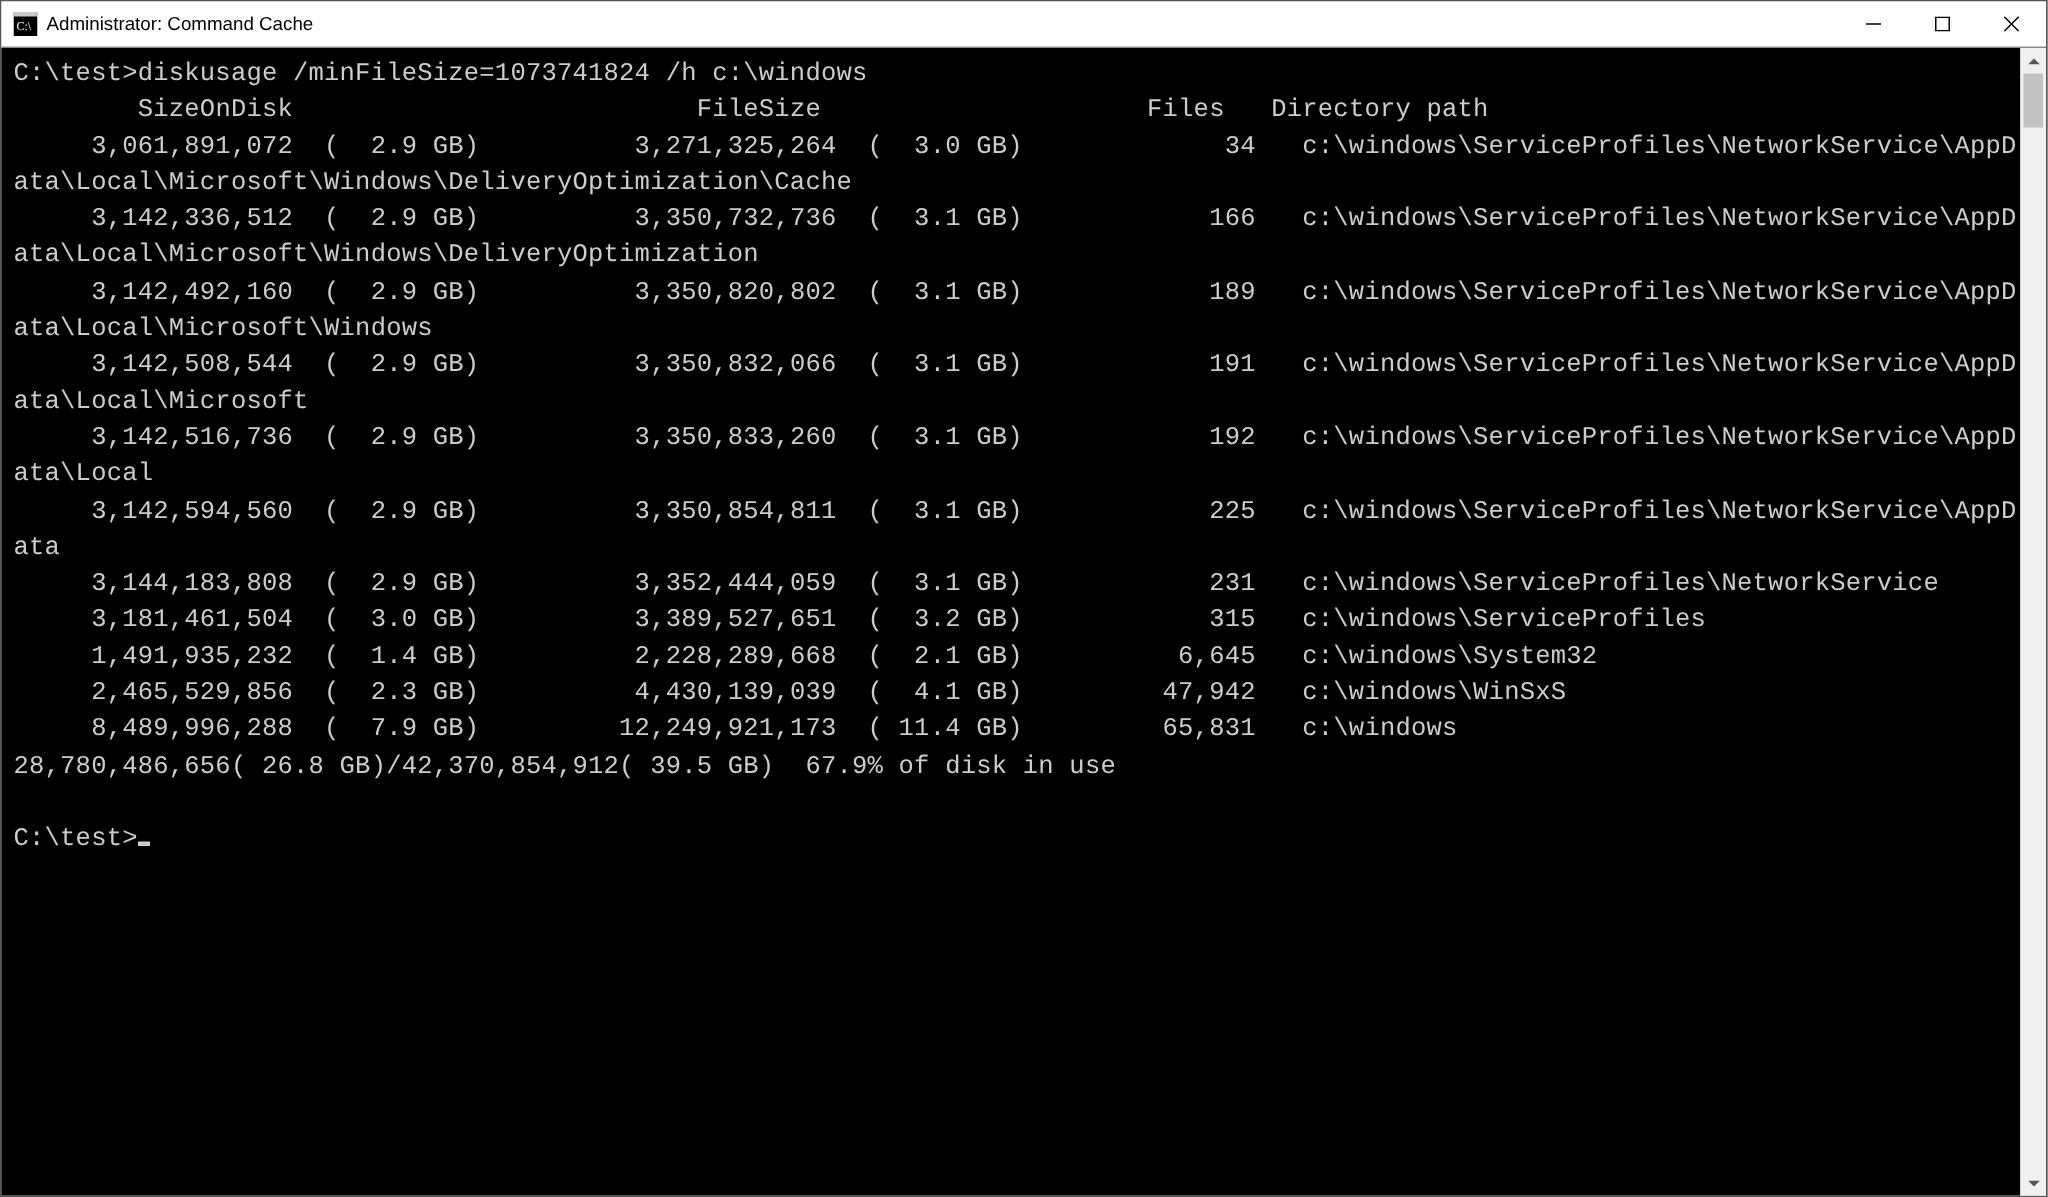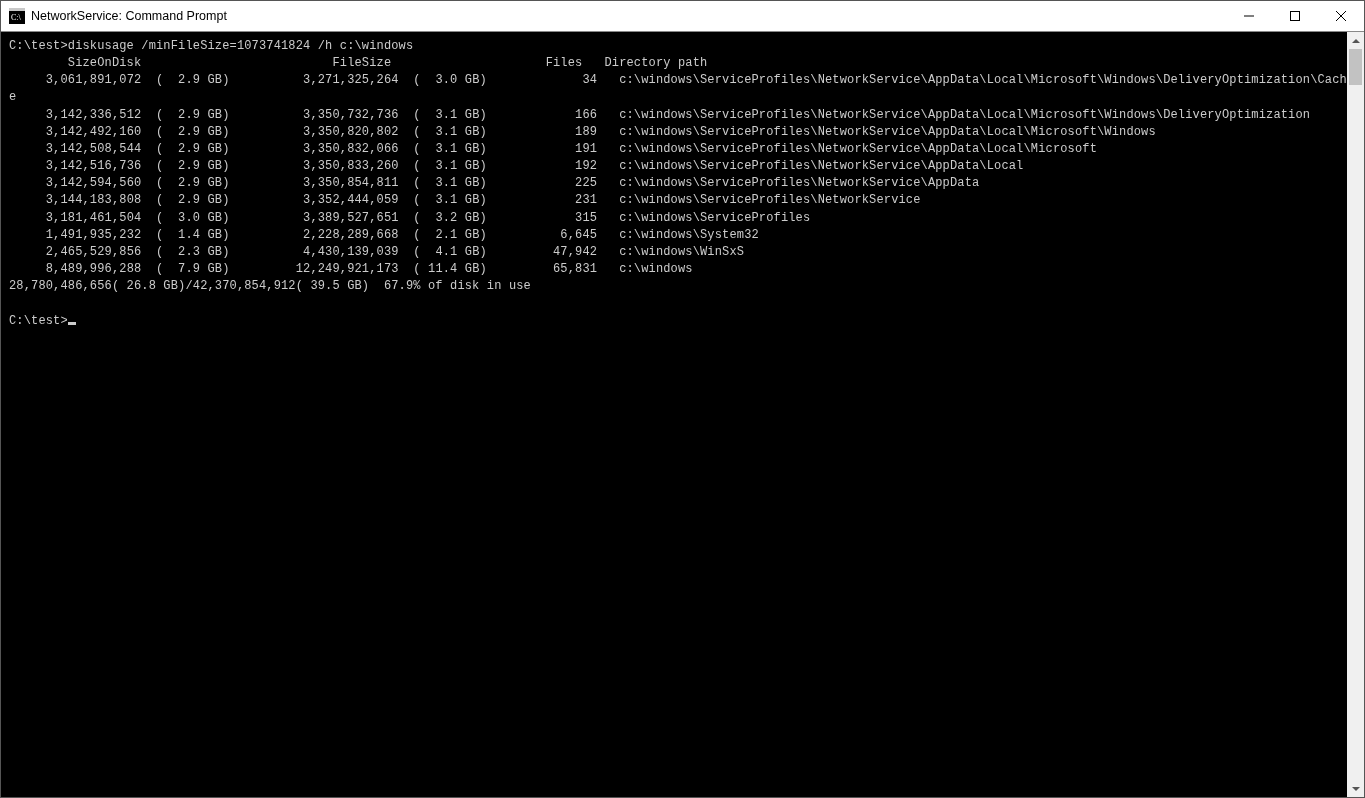--- a/index.html
+++ b/index.html
@@ -3,41 +3,41 @@
 <meta charset="utf-8">
 <style>
 html,body{margin:0;padding:0;height:100%;font-family:"Segoe UI",Arial,sans-serif;background:#fff;overflow:hidden}
 .window{width:1365px;height:798px;background:#fff;display:flex;flex-direction:column;border:1px solid #555;box-sizing:border-box}
 .titlebar{height:30px;background:#fff;display:flex;align-items:center;border-bottom:1px solid #888;flex:0 0 auto}
 .titlebar-icon{width:16px;height:16px;margin:0 6px 0 8px;display:flex;align-items:center;justify-content:center}
 .titlebar-title{font-size:12.5px;color:#000;flex:1;white-space:nowrap}
 .win-controls{display:flex;height:100%}
 .win-btn{width:46px;height:100%;display:flex;align-items:center;justify-content:center;color:#000;font-size:10px}
 .client{flex:1;display:flex;min-height:0}
-.terminal{flex:1;background:#000;color:#ccc;font-family:Consolas,"Courier New",monospace;font-size:12px;line-height:1.43;padding:6px 0 6px 8px;white-space:pre-wrap;word-break:break-all;overflow:hidden;letter-spacing:0.15px}
+.terminal{flex:1;background:#000;color:#ccc;font-family:Consolas,"Courier New",monospace;font-size:17px;line-height:1.43;padding:6px 0 6px 8px;white-space:pre-wrap;word-break:break-all;overflow:hidden;letter-spacing:0.15px}
 .scrollbar{width:17px;background:#f0f0f0;display:flex;flex-direction:column}
 .sb-btn{height:17px;display:flex;align-items:center;justify-content:center;color:#555;font-size:8px;background:#f0f0f0}
 .sb-track{flex:1;background:#f0f0f0;position:relative}
 .sb-thumb{position:absolute;left:2px;right:2px;top:0;height:36px;background:#c2c2c2}
 .prompt-line{display:inline}
 .cursor{display:inline-block;width:8px;height:3px;background:#ccc;vertical-align:-1px}
 </style>
 </head>
 <body>
 
 <div class="window">
   <div class="titlebar">
     <span class="titlebar-icon">
       <svg width="16" height="16" viewBox="0 0 16 16">
           <rect x="0" y="0" width="16" height="16" fill="#000"></rect>
           <rect x="0" y="0" width="16" height="3" fill="#c8c8c8"></rect>
           <text x="2" y="12" font-size="8" fill="#fff" font-family="Consolas">C:\</text>
         </svg>
     </span>
-    <span class="titlebar-title">NetworkService: Command Prompt</span>
+    <span class="titlebar-title">Administrator: Command Cache</span>
     <div class="win-controls">
       <div class="win-btn">
           <svg width="10" height="10">
             <line x1="0" y1="5" x2="10" y2="5" stroke="#000" stroke-width="1"></line>
           </svg>
         </div>
       <div class="win-btn">
           <svg width="10" height="10">
             <rect x="0.5" y="0.5" width="9" height="9" fill="none" stroke="#000" stroke-width="1"></rect>
           </svg>

